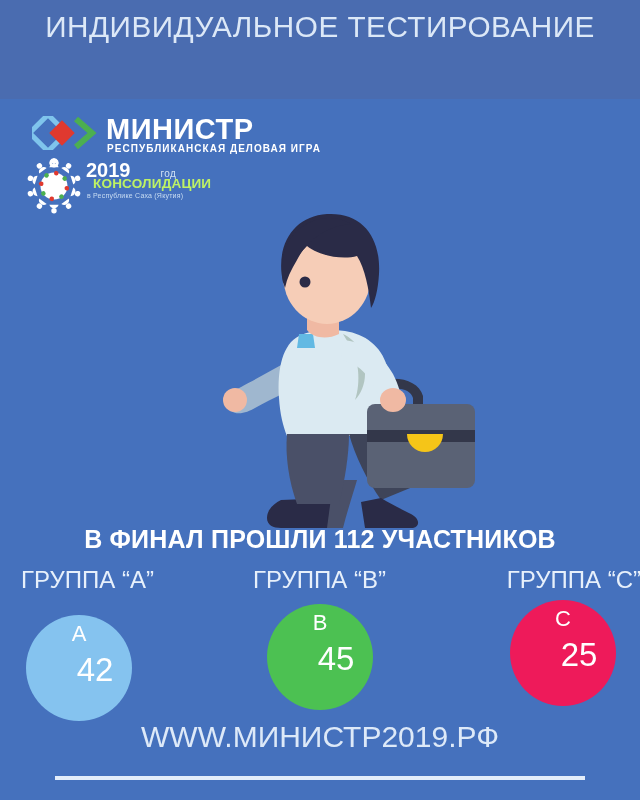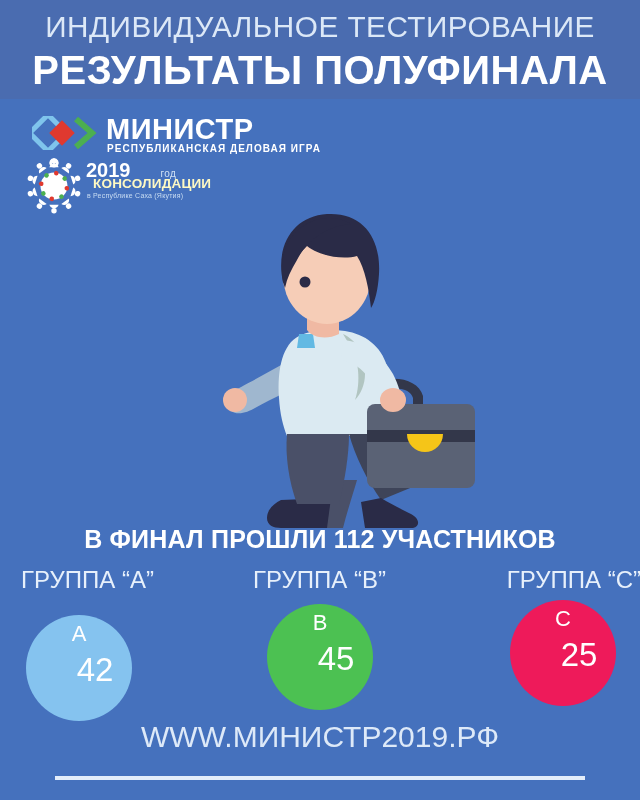--- a/index.html
+++ b/index.html
@@ -110,21 +110,21 @@
   .year-god {
     color: #cfe0f4;
     font-size: 10px;
     font-weight: normal;
     letter-spacing: 0.4px;
     padding-left: 30px;
   }
   .konsol {
     position: absolute;
     left: 64px; top: 65px;
-    color: #fef9c3;
+    color: #bef264;
     font-size: 13.5px;
     font-weight: bold;
     letter-spacing: 0.2px;
     line-height: 14px;
     white-space: nowrap;
     padding-left: 7px;
   }
   .konsol-sub {
     position: absolute;
     left: 65px; top: 80px;
@@ -222,21 +222,20 @@
     background: #e3edfa;
   }
 </style>
 </head>
 <body>
 
 <div class="poster">
 
   <div class="header-band"></div>
   <div class="title-thin">ИНДИВИДУАЛЬНОЕ ТЕСТИРОВАНИЕ</div>
-  <div class="title-bold">РЕЗУЛЬТАТЫ ПОЛУФИНАЛА</div>
 
   <div class="logo-block">
 
     <div class="logo-diamond">
       <svg viewBox="0 0 66 34" width="66" height="34">
         <g transform="translate(16,17)">
           <rect x="-13" y="-13" width="26" height="26" transform="rotate(45)" fill="none" stroke="#7fc4ec" stroke-width="5"></rect>
         </g>
         <g transform="translate(30,17)">
           <rect x="-9" y="-9" width="18" height="18" transform="rotate(45)" fill="#e0392f"></rect>

